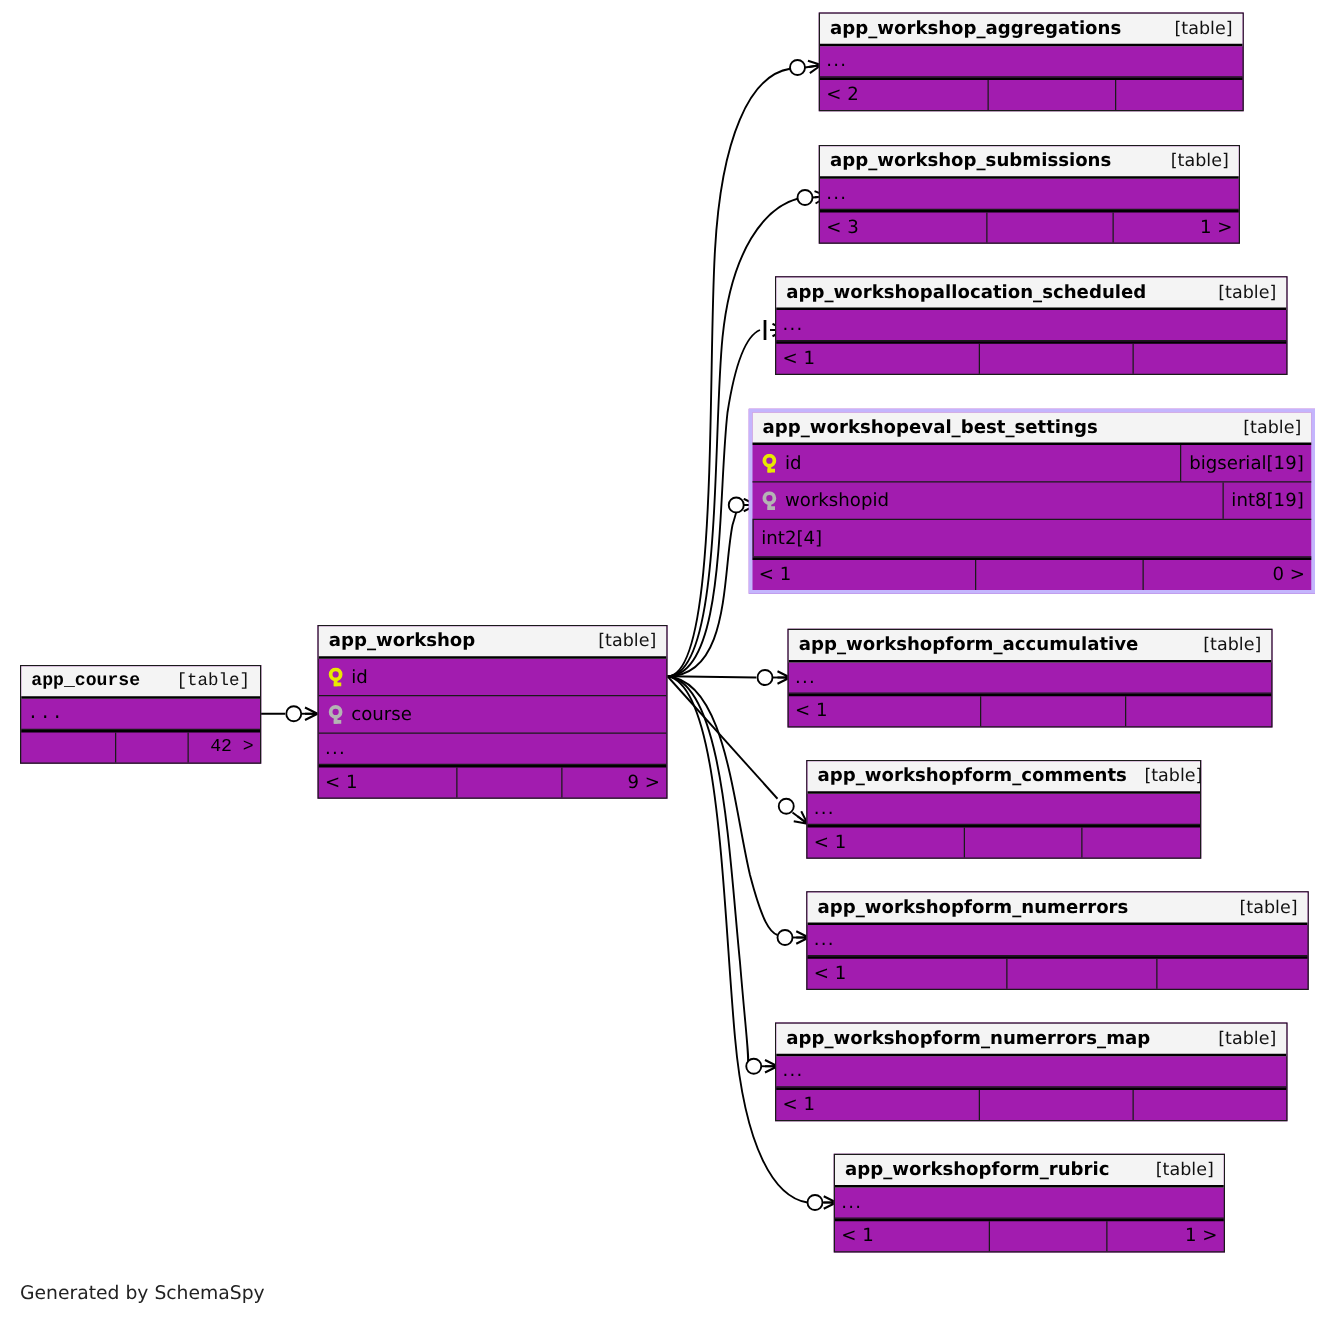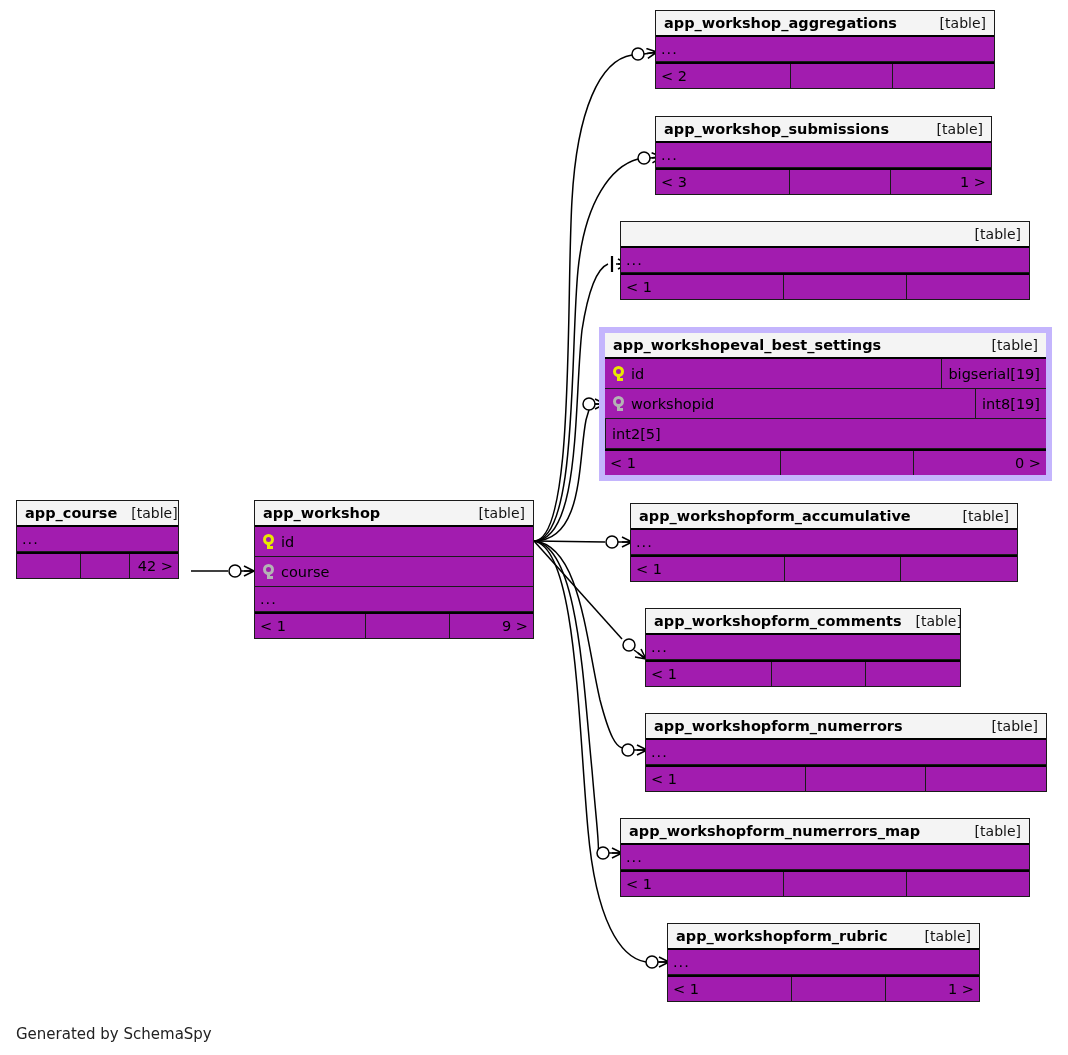--- a/index.html
+++ b/index.html
@@ -12,21 +12,21 @@
   svg.edges{position:absolute;left:0;top:0;width:1068px;height:1055px;pointer-events:none;}
 
   .table-box{
     position:absolute;
     background:#a21caf;
     border:1px solid #1a1a1a;
     box-sizing:border-box;
     font-size:14.5px;
   }
   .table-box.focus{
-    border:6px solid #c4b5fd;
+    border:3px solid #c4b5fd;
   }
   .thead{
     background:#f4f4f4;
     border-bottom:2px solid #000000;
     display:flex;align-items:center;
     padding:3px 8px 4px 8px;
     box-sizing:border-box;
     height:26px;
   }
   .tname{font-weight:bold;font-size:14.5px;white-space:nowrap;}
@@ -179,20 +179,21 @@
           </div>
         </div>
         <div class="tfoot">
           <div class="f-left" style="width: 40%;">&lt; 3</div>
           <div class="f-mid" style="width: 30%;"></div>
           <div class="f-right" style="width: 30%;">1 &gt;</div>
         </div>
       </div>
       <div class="table-box" style="left: 620px; top: 221px; width: 410px;">
         <div class="thead">
+          <span class="tname">app_workshopallocation_scheduled</span>
           <span class="ttype">[table]</span>
         </div>
         <div class="row ellipsis">
           <div class="cname">
             <span>...</span>
           </div>
         </div>
         <div class="tfoot">
           <div class="f-left" style="width: 40%;">&lt; 1</div>
           <div class="f-mid" style="width: 30%;"></div>
@@ -220,29 +221,29 @@
             <span class="key fk">
               <i></i>
               <b></b>
               <s></s>
             </span>
             <span>workshopid</span>
           </div>
           <div class="ctype">int8[19]</div>
         </div>
         <div class="row">
-          <div class="ctype">int2[5]</div>
+          <div class="ctype">int2[4]</div>
         </div>
         <div class="tfoot">
           <div class="f-left" style="width: 40%;">&lt; 1</div>
           <div class="f-mid" style="width: 30%;"></div>
           <div class="f-right" style="width: 30%;">0 &gt;</div>
         </div>
       </div>
-      <div class="table-box" style="left: 16px; top: 500px; width: 163px;">
+      <div class="table-box" style="left: 16px; top: 532px; width: 193px; font-family: Liberation Mono, monospace;">
         <div class="thead">
           <span class="tname">app_course</span>
           <span class="ttype">[table]</span>
         </div>
         <div class="row ellipsis">
           <div class="cname">
             <span>...</span>
           </div>
         </div>
         <div class="tfoot">

